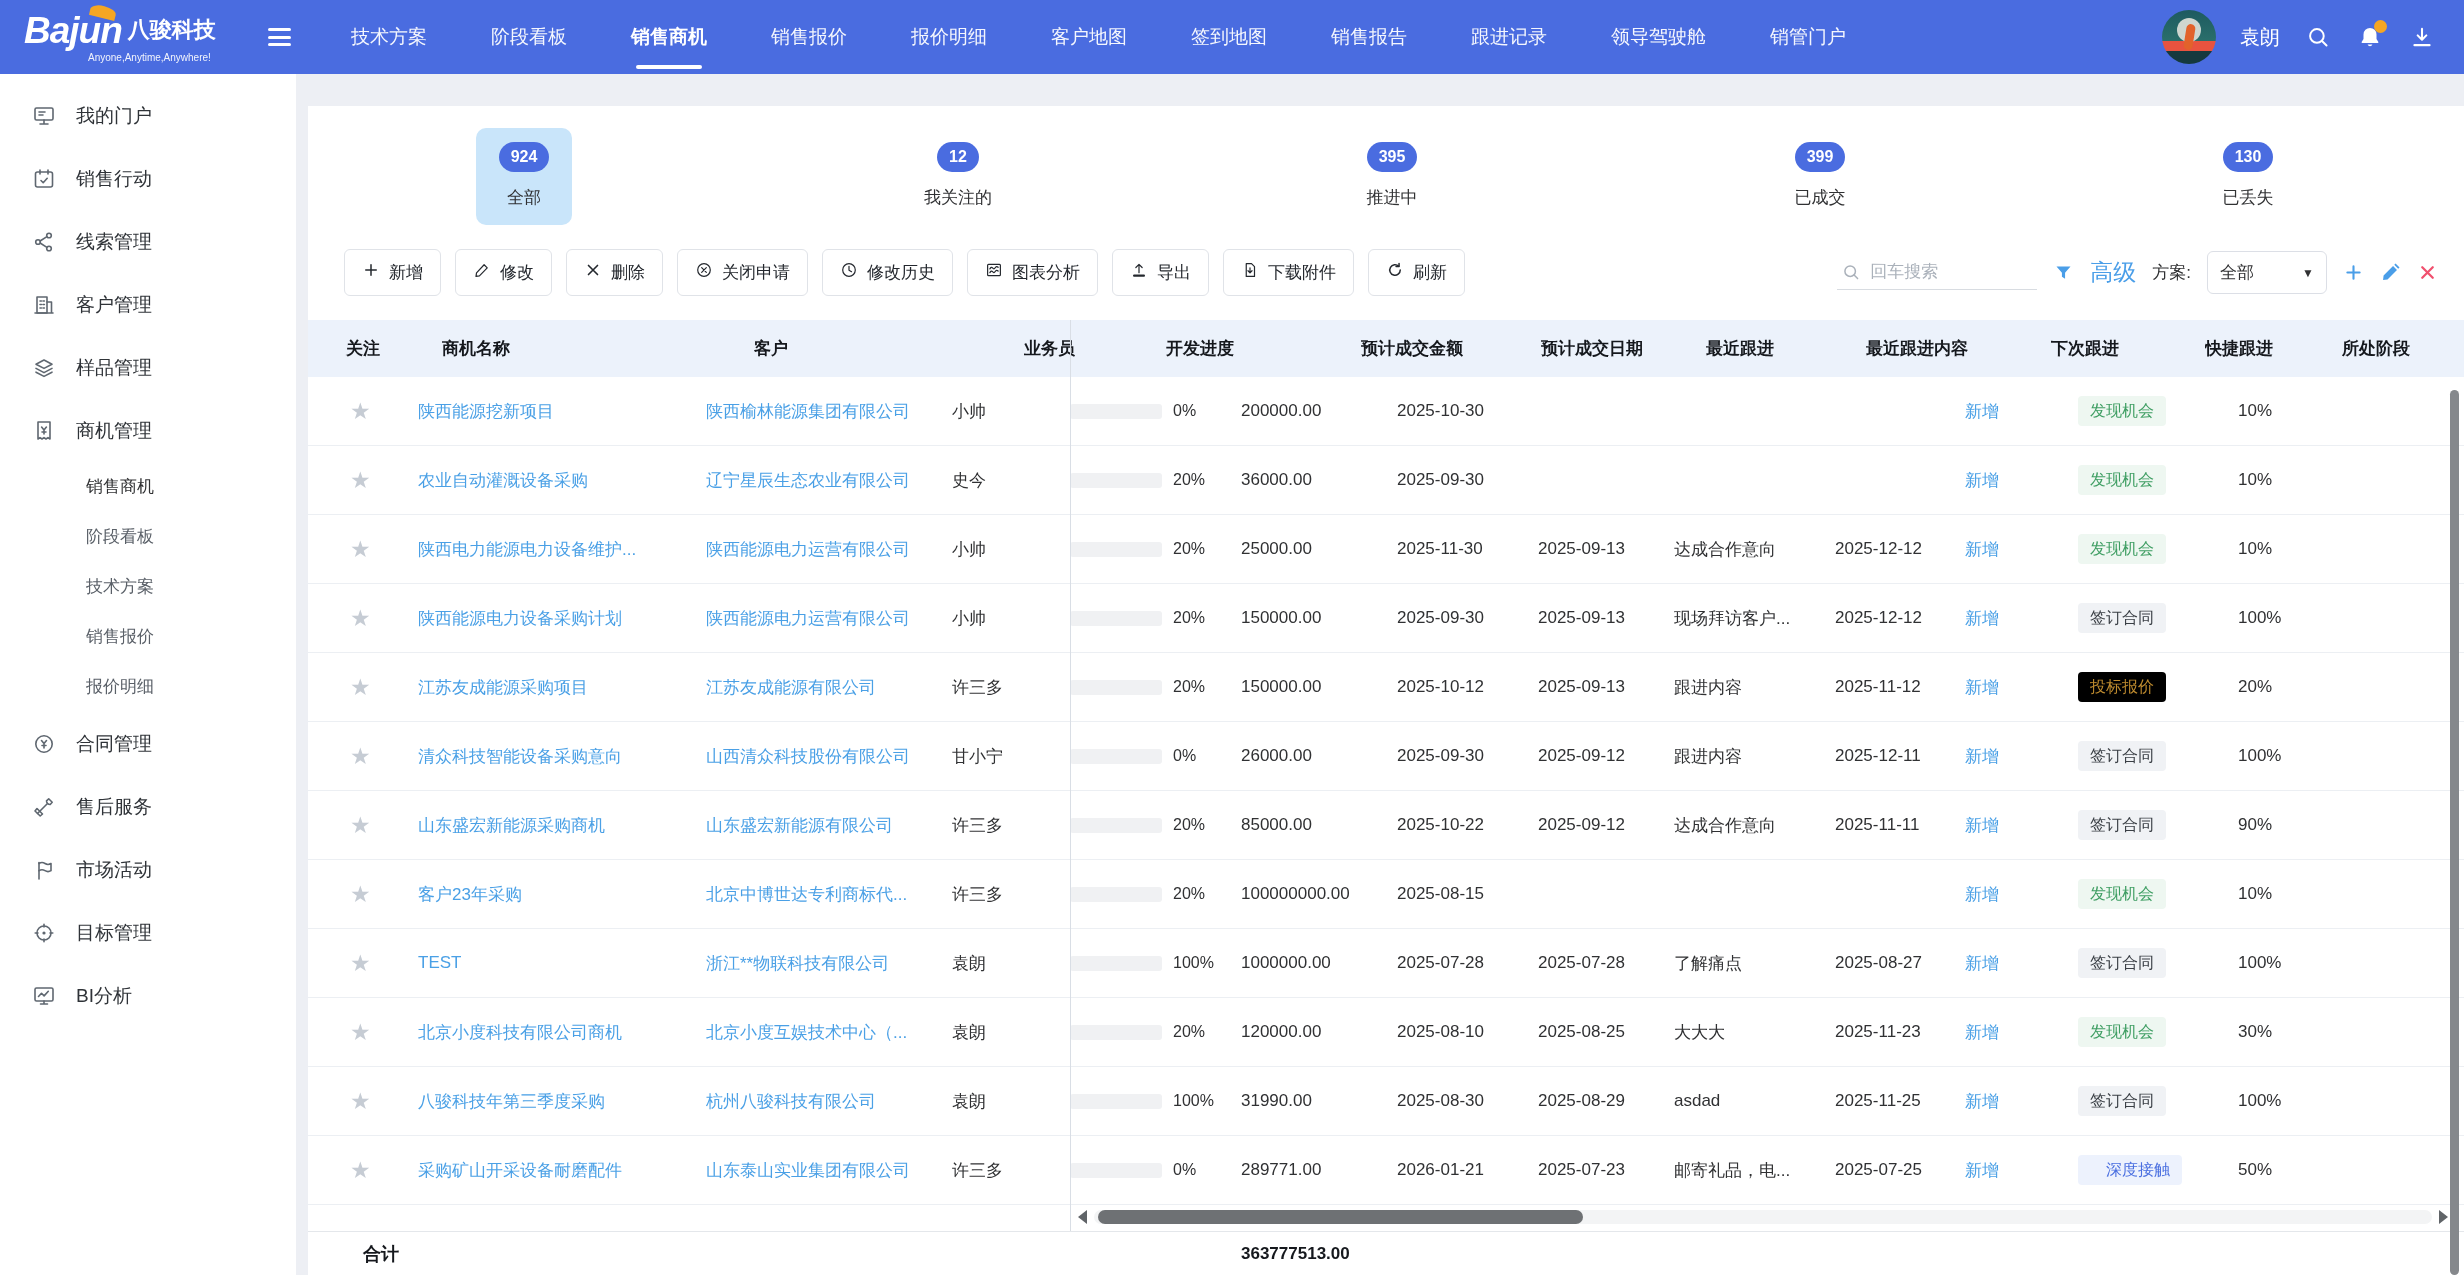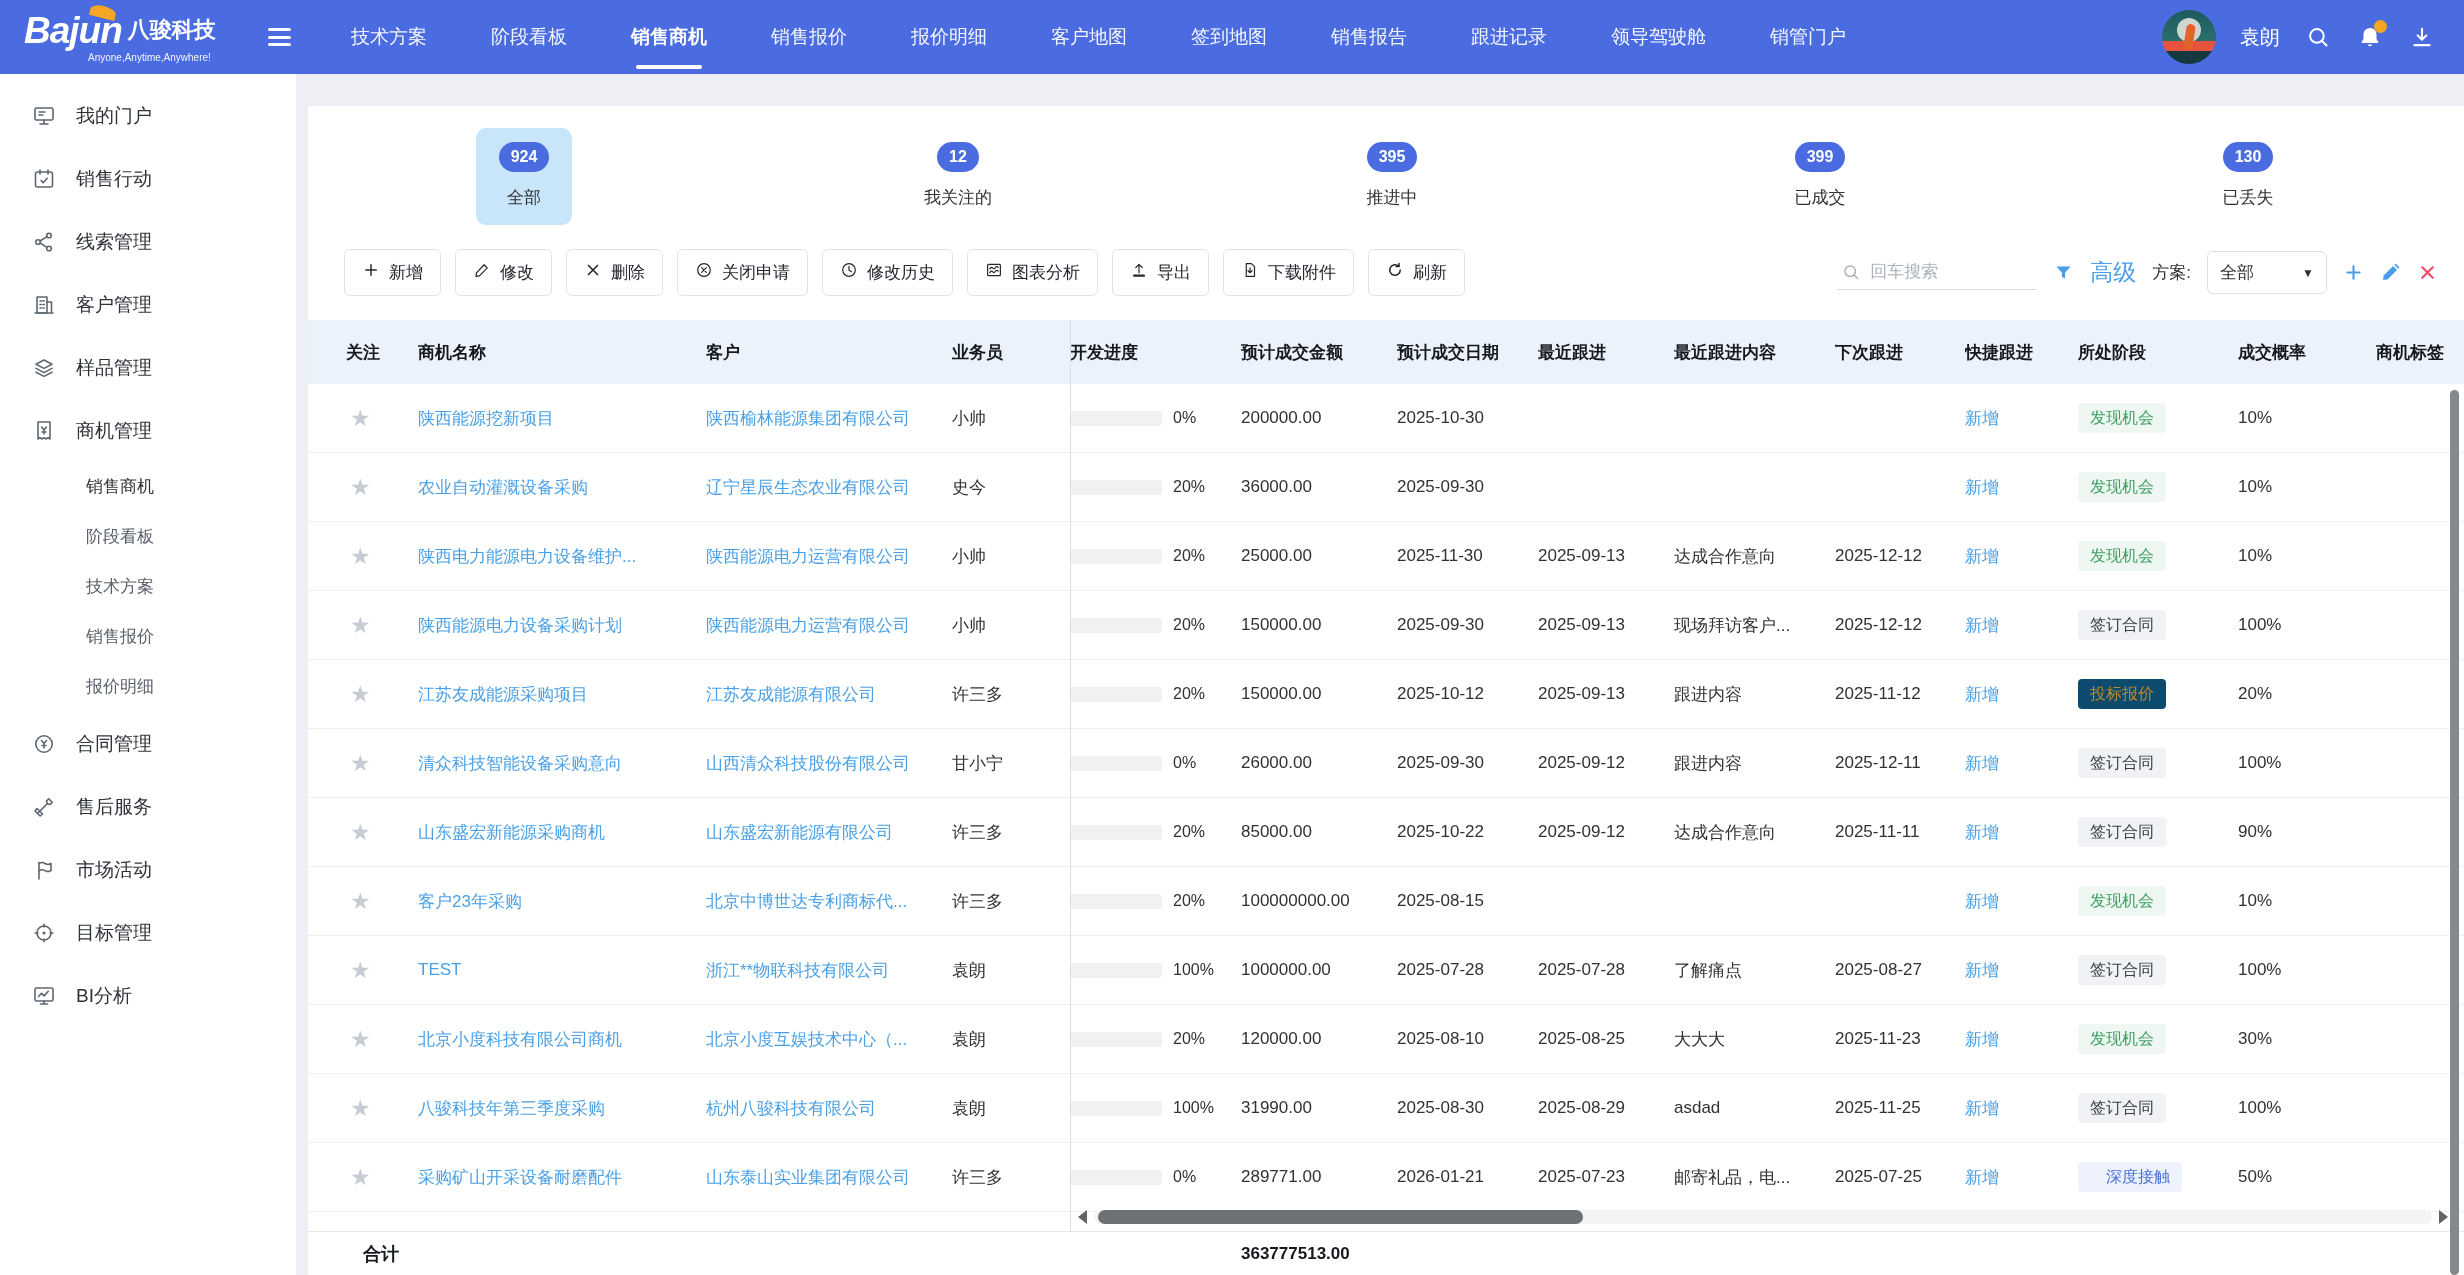--- a/index.html
+++ b/index.html
@@ -75,41 +75,41 @@
   .scheme-label{font-size:17px;color:#303133;}
   .select{width:120px;height:43px;border:1px solid #dcdfe6;border-radius:6px;display:flex;align-items:center;
       justify-content:space-between;padding:0 12px;font-size:17px;color:#303133;cursor:pointer;background:#fff;}
   .caret{font-size:12px;color:#303133;}
   .mini{display:inline-flex;cursor:pointer;}
   .mini svg{width:21px;height:21px;}
   .mini.blue{color:#4a9ee8;} .mini.red{color:var(--danger);}
 
   
   .tablewrap{margin-top:24px;flex:1;position:relative;overflow:hidden;}
-  .thead{display:grid;grid-template-columns:var(--cols);height:64px;align-items:center;
-      background:var(--header-bg);font-weight:700;font-size:17px;color:#15181d;}
+  .thead{display:grid;grid-template-columns:var(--cols);height:57px;align-items:center;
+      background:var(--header-bg);font-weight:700;font-size:17px;color:#15181d;gap:24px;}
   .thead>div{padding-right:8px;white-space:nowrap;overflow:hidden;}
   .thead>div:first-child{padding-left:38px;}
   .trow{display:grid;grid-template-columns:var(--cols);height:69px;align-items:center;
       border-bottom:1px solid #eceff3;font-size:17px;color:#303133;background:#fff;}
   .trow>div{padding-right:10px;white-space:nowrap;overflow:hidden;text-overflow:ellipsis;}
   .cell-star{padding-left:42px;}
   .star{color:#c6ccd4;font-size:23px;cursor:pointer;}
   .link{color:var(--link);cursor:pointer;}
   .progress{display:flex;align-items:center;gap:11px;}
   .ptrack{width:92px;height:15px;background:#f0f1f3;border-radius:3px;overflow:hidden;flex:none;}
   .pfill{height:100%;border-radius:3px;}
   .pfill.orange{background:var(--progress-orange);}
   .pfill.teal{background:var(--progress-teal);}
   .plabel{font-size:16px;color:#303133;}
   .quick{color:var(--link);cursor:pointer;}
   .stage-badge{display:inline-block;padding:7px 12px;border-radius:4px;font-size:16px;line-height:1;}
   .stage-green{color:var(--stage-green);background:#eef7f1;}
   .stage-gray{color:#3a3f45;background:#f0f2f5;}
-  .stage-orange{color:var(--stage-orange);background:#0c4a6e;}
+  .stage-orange{color:var(--stage-orange);background:#000000;}
   .stage-blue{color:var(--stage-blue);background:#edf2fd;padding-left:28px;}
   .divider{position:absolute;left:762px;top:0;bottom:0;width:1px;background:#d9dee5;}
 
   .hscroll{position:absolute;left:770px;right:16px;bottom:6px;height:16px;display:flex;align-items:center;gap:7px;}
   .harrow{width:0;height:0;border-top:7px solid transparent;border-bottom:7px solid transparent;flex:none;}
   .harrow.left{border-right:9px solid #606468;}
   .harrow.right{border-left:9px solid #606468;}
   .htrack{flex:1;height:14px;background:#f3f4f5;border-radius:7px;position:relative;}
   .hthumb{position:absolute;left:4px;top:0;width:485px;height:14px;background:#6e7174;border-radius:7px;cursor:grab;}
 

